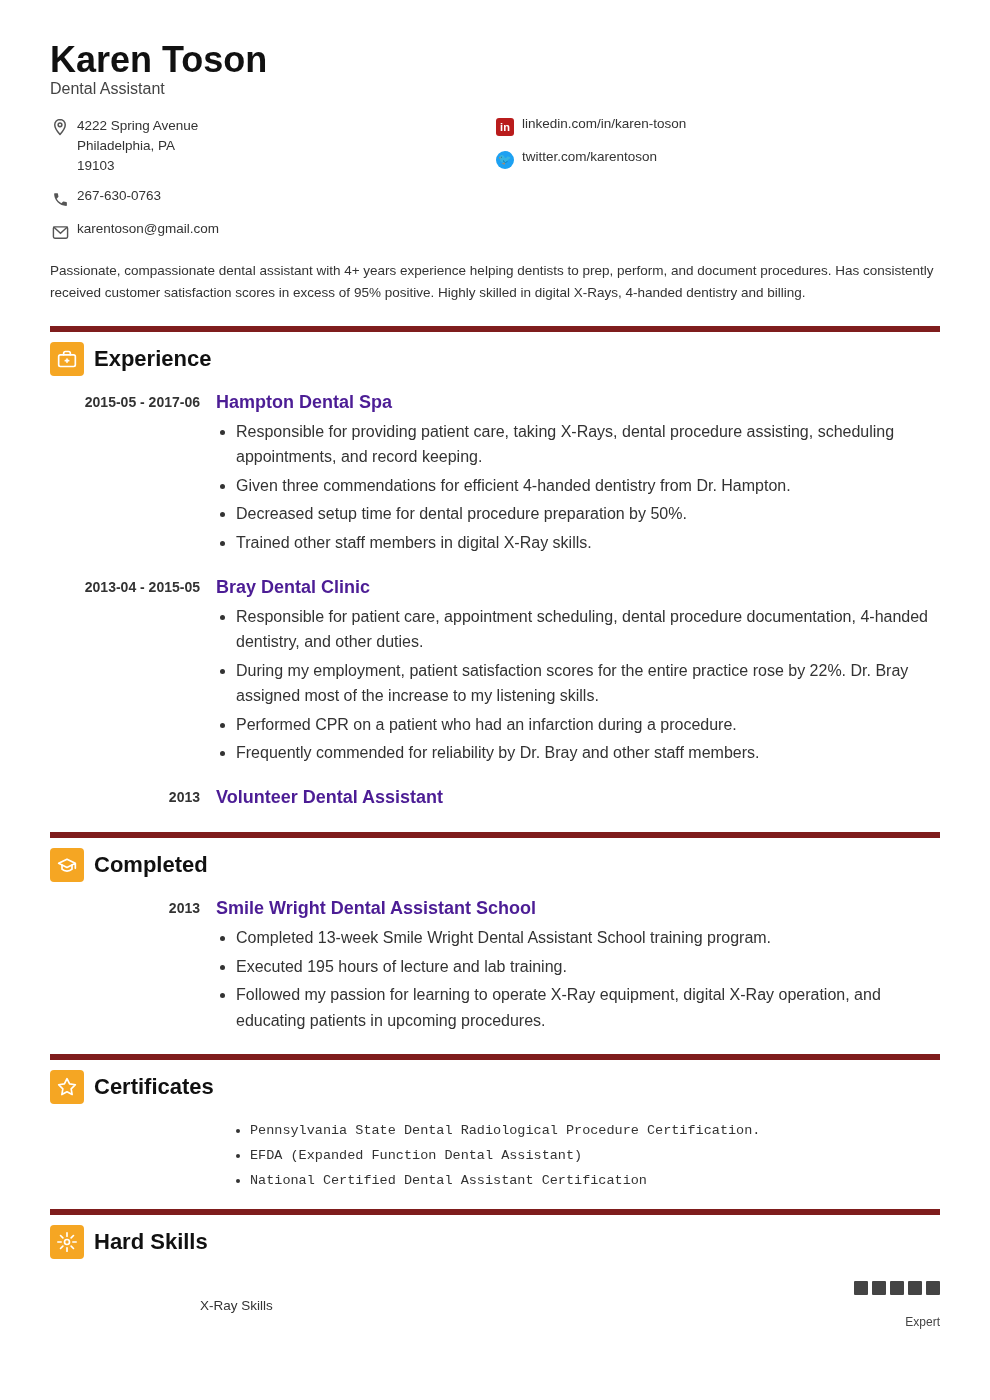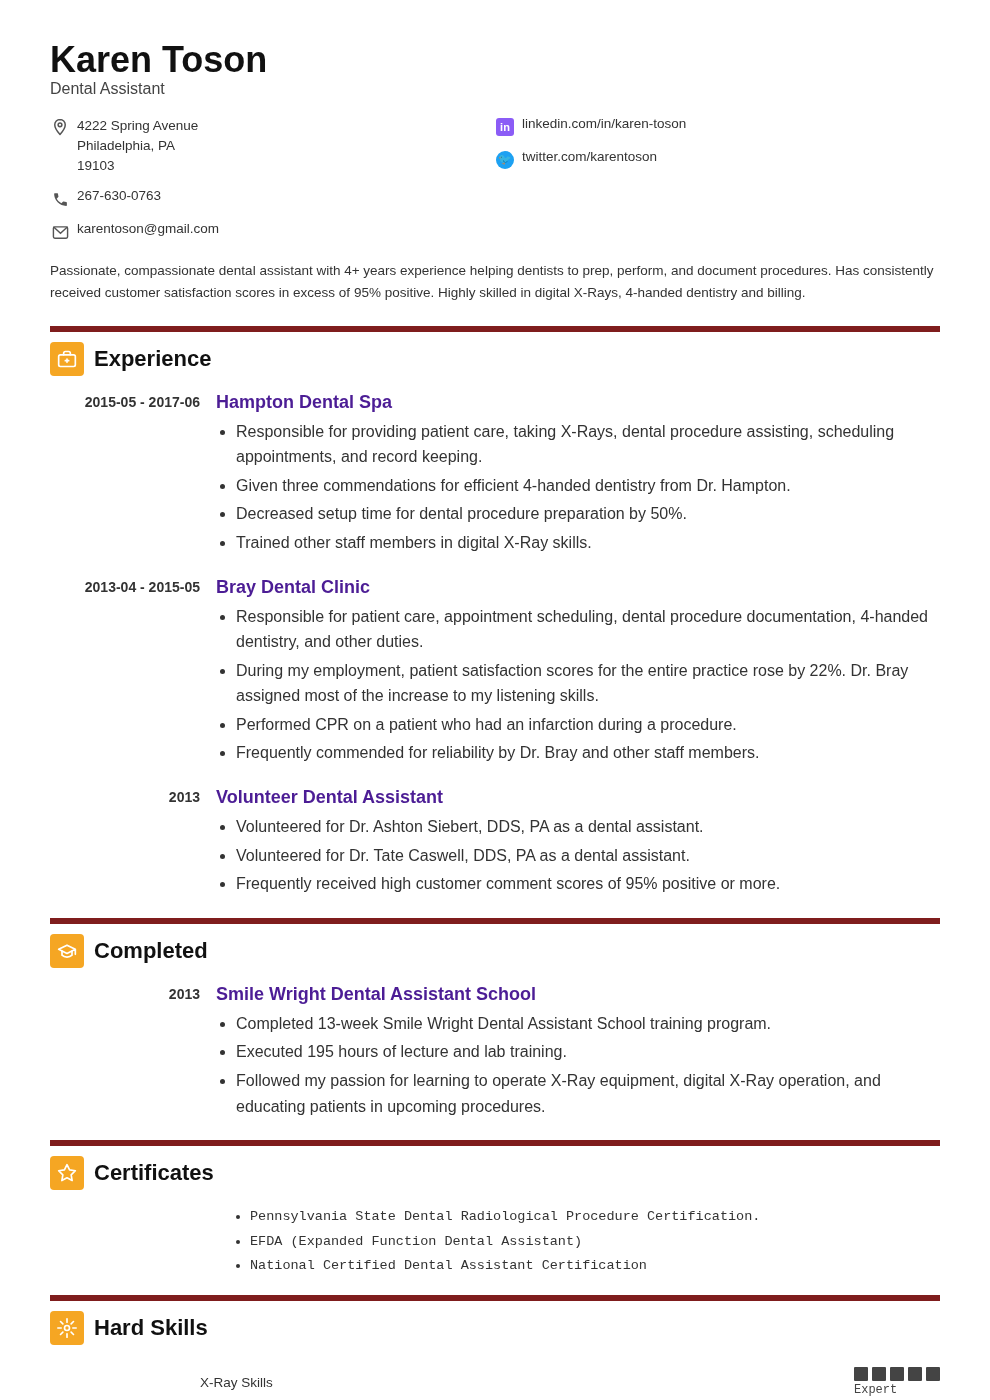--- a/index.html
+++ b/index.html
@@ -121,36 +121,36 @@
     }
     .cert-bullets li { margin-bottom: 3px; font-family: Liberation Mono, monospace; }
 
     .skill-row {
       display: flex;
       align-items: center;
       justify-content: space-between;
       padding: 6px 0 6px 150px;
     }
     .skill-name { font-size: 13.5px; color: #333; }
-    .skill-right { display: flex; flex-direction: column; align-items: flex-start; gap: 2px; font-family: Liberation Mono, monospace; }
+    .skill-right { display: flex; flex-direction: column; align-items: flex-end; gap: 20px; }
     .skill-dots { display: flex; gap: 4px; }
     .skill-dot {
       width: 14px;
       height: 14px;
       background: #444;
       border-radius: 1px;
     }
     .skill-level { font-size: 12px; color: #444; }
 
     
     .ln-icon {
       display: inline-flex;
       width: 18px;
       height: 18px;
-      background: #8b5cf6;
+      background: #b91c1c;
       border-radius: 3px;
       align-items: center;
       justify-content: center;
       color: white;
       font-size: 11px;
       font-weight: 700;
       font-style: normal;
     }
     
     .tw-icon {
@@ -260,25 +260,20 @@
         <li>Performed CPR on a patient who had an infarction during a procedure.</li>
         <li>Frequently commended for reliability by Dr. Bray and other staff members.</li>
       </ul>
     </div>
   </div>
 
   <div class="entry">
     <div class="entry-date">2013</div>
     <div class="entry-content">
       <div class="entry-org">Volunteer Dental Assistant</div>
-      <ul class="entry-bullets">
-        <li>Volunteered for Dr. Ashton Siebert, DDS, PA as a dental assistant.</li>
-        <li>Volunteered for Dr. Tate Caswell, DDS, PA as a dental assistant.</li>
-        <li>Frequently received high customer comment scores of 95% positive or more.</li>
-      </ul>
     </div>
   </div>
 </div>
 
 <div class="section-header">
   <div class="section-header-icon">
     <svg width="20" height="20" viewBox="0 0 24 24" fill="none" stroke="white" stroke-width="2" stroke-linecap="round" stroke-linejoin="round">
       <path d="M22 10v6M2 10l10-5 10 5-10 5-10-5z"></path>
       <path d="M6 12v5c3 3 9 3 12 0v-5"></path>
     </svg>

